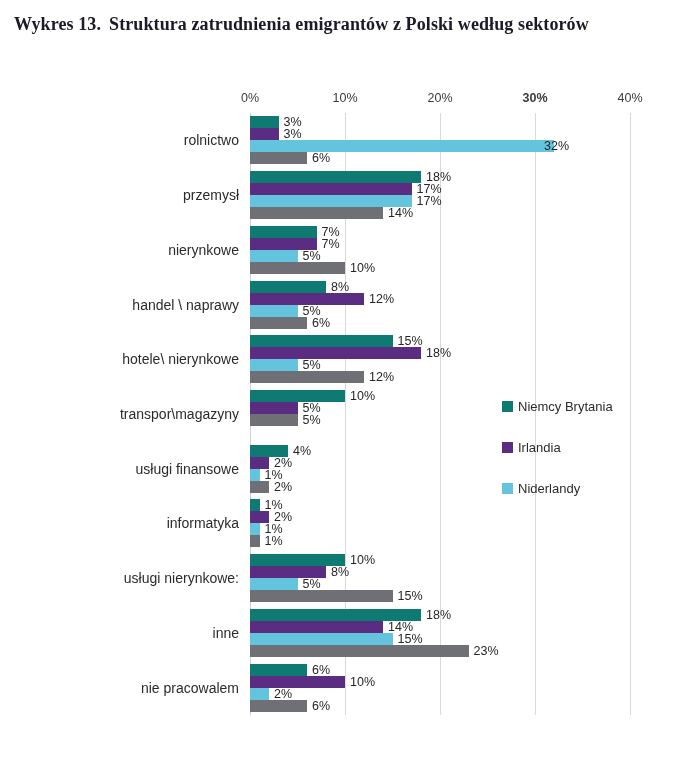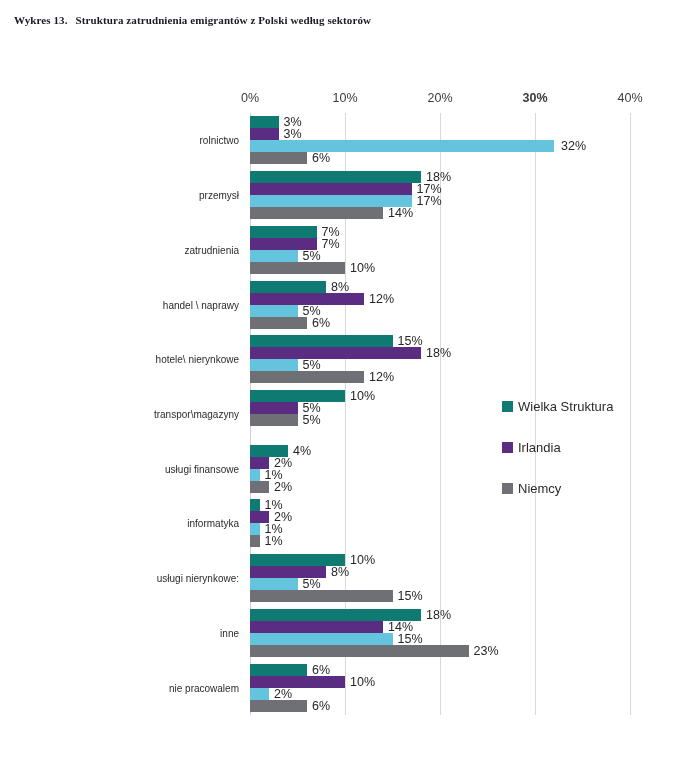--- a/index.html
+++ b/index.html
@@ -14,21 +14,21 @@
     overflow: hidden;
     position: relative;
   }
 
   #figure-title {
     position: absolute;
     left: 14px;
     top: 14px;
     font-family: "Liberation Serif", serif;
     font-weight: bold;
-    font-size: 11px;
+    font-size: 18px;
     color: #1a1a28;
     letter-spacing: 0.1px;
     white-space: nowrap;
   }
   #figure-title .tnum { margin-right: 8px; }
 
   
   #chart-area {
     position: absolute;
     left: 0;
@@ -68,21 +68,21 @@
   .group {
     position: absolute;
     left: 0;
     width: 100%;
   }
   .cat-label {
     position: absolute;
     right: calc(100% + 11px);
     top: 50%;
     transform: translateY(-50%);
-    font-size: 10px;
+    font-size: 14px;
     color: #2b2b2b;
     white-space: nowrap;
     text-align: right;
   }
   .barrow {
     position: relative;
     height: 12px;
     width: 100%;
   }
   .bar {
@@ -150,21 +150,21 @@
         <div class="barrow">
           <div class="bar" title="Wielka Brytania: 3%" style="width: 28.5px; background: rgb(15, 122, 114);"></div>
           <div class="vallabel" style="left: 28.5px;">3%</div>
         </div>
         <div class="barrow">
           <div class="bar" title="Irlandia: 3%" style="width: 28.5px; background: rgb(91, 45, 130);"></div>
           <div class="vallabel" style="left: 28.5px;">3%</div>
         </div>
         <div class="barrow">
           <div class="bar" title="Niderlandy: 32%" style="width: 304px; background: rgb(100, 195, 221);"></div>
-          <div class="vallabel" style="left: 306px;">32%</div>
+          <div class="vallabel" style="left: 289px;">32%</div>
         </div>
         <div class="barrow">
           <div class="bar" title="Niemcy: 6%" style="width: 57px; background: rgb(110, 112, 117);"></div>
           <div class="vallabel" style="left: 57px;">6%</div>
         </div>
       </div>
       <div class="group" style="top: 58.0909px; height: 48px;">
         <div class="cat-label">przemysł</div>
         <div class="barrow">
           <div class="bar" title="Wielka Brytania: 18%" style="width: 171px; background: rgb(15, 122, 114);"></div>
@@ -177,21 +177,21 @@
         <div class="barrow">
           <div class="bar" title="Niderlandy: 17%" style="width: 161.5px; background: rgb(100, 195, 221);"></div>
           <div class="vallabel" style="left: 161.5px;">17%</div>
         </div>
         <div class="barrow">
           <div class="bar" title="Niemcy: 14%" style="width: 133px; background: rgb(110, 112, 117);"></div>
           <div class="vallabel" style="left: 133px;">14%</div>
         </div>
       </div>
       <div class="group" style="top: 112.818px; height: 48px;">
-        <div class="cat-label">zatrudnienia</div>
+        <div class="cat-label">nierynkowe</div>
         <div class="barrow">
           <div class="bar" title="Wielka Brytania: 7%" style="width: 66.5px; background: rgb(15, 122, 114);"></div>
           <div class="vallabel" style="left: 66.5px;">7%</div>
         </div>
         <div class="barrow">
           <div class="bar" title="Irlandia: 7%" style="width: 66.5px; background: rgb(91, 45, 130);"></div>
           <div class="vallabel" style="left: 66.5px;">7%</div>
         </div>
         <div class="barrow">
           <div class="bar" title="Niderlandy: 5%" style="width: 47.5px; background: rgb(100, 195, 221);"></div>
@@ -349,24 +349,24 @@
           <div class="bar" title="Niemcy: 6%" style="width: 57px; background: rgb(110, 112, 117);"></div>
           <div class="vallabel" style="left: 57px;">6%</div>
         </div>
       </div>
     </div>
 
   <div id="legend">
 
   <div class="legend-item">
         <span class="legend-swatch" style="background: rgb(15, 122, 114);"></span>
-        <span class="legend-label">Wielka Struktura</span>
+        <span class="legend-label">Niemcy Brytania</span>
       </div>
       <div class="legend-item">
         <span class="legend-swatch" style="background: rgb(91, 45, 130);"></span>
         <span class="legend-label">Irlandia</span>
       </div>
       <div class="legend-item">
-        <span class="legend-swatch" style="background: rgb(110, 112, 117);"></span>
-        <span class="legend-label">Niemcy</span>
+        <span class="legend-swatch" style="background: rgb(100, 195, 221);"></span>
+        <span class="legend-label">Niderlandy</span>
       </div>
     </div>
 </div>
 
 </body></html>

